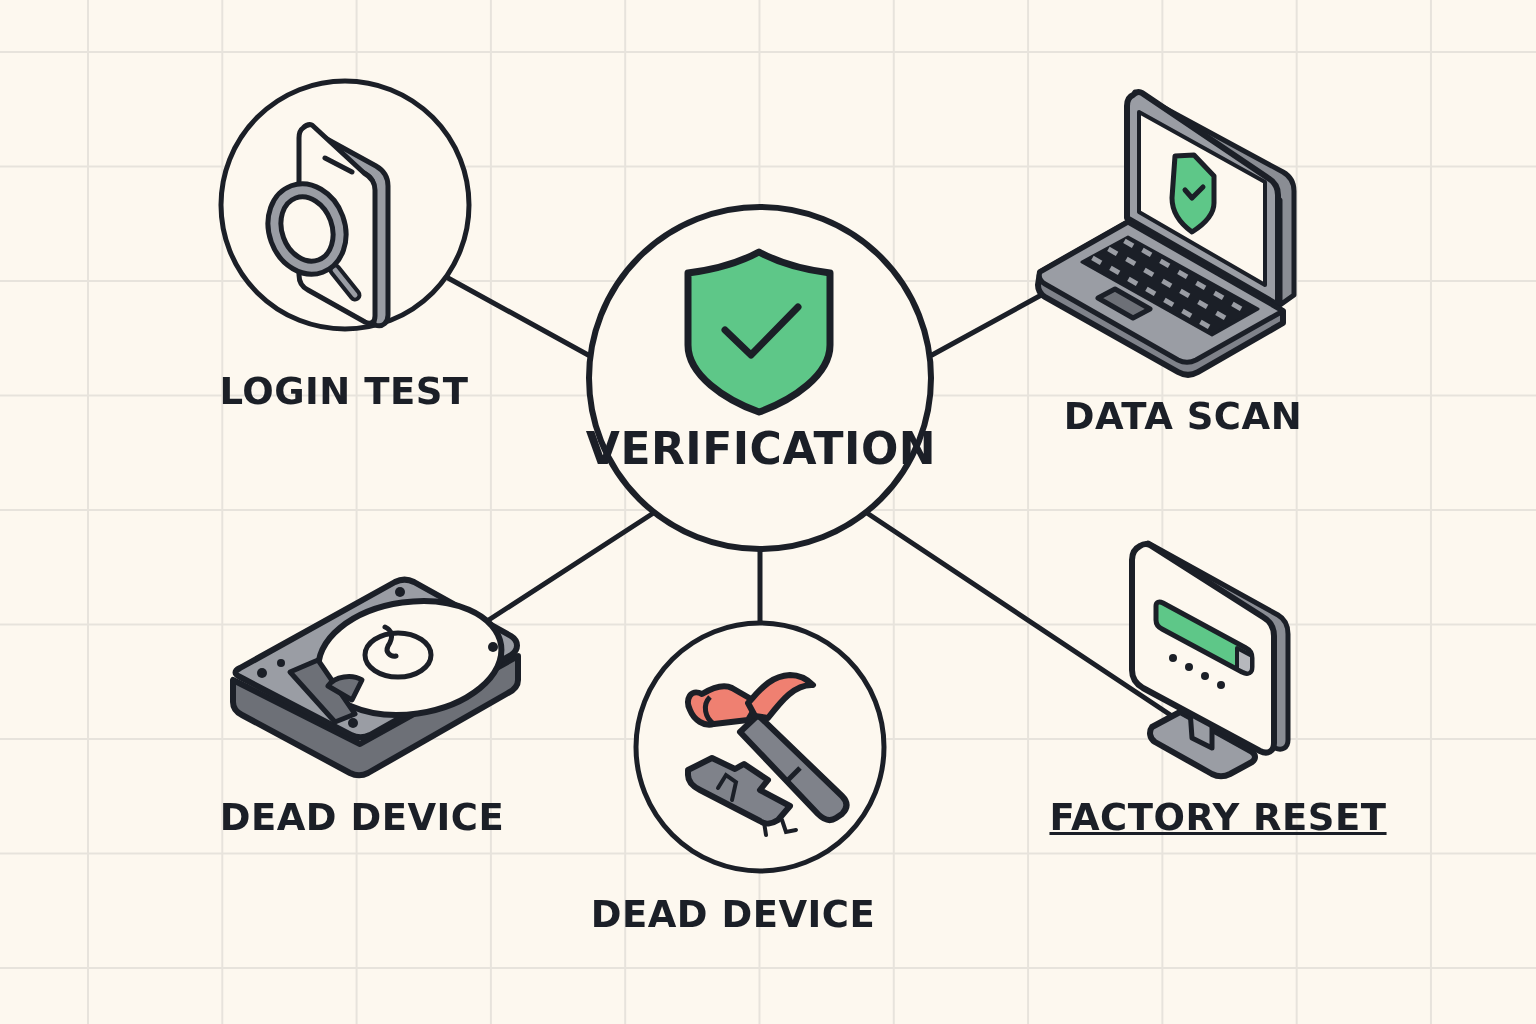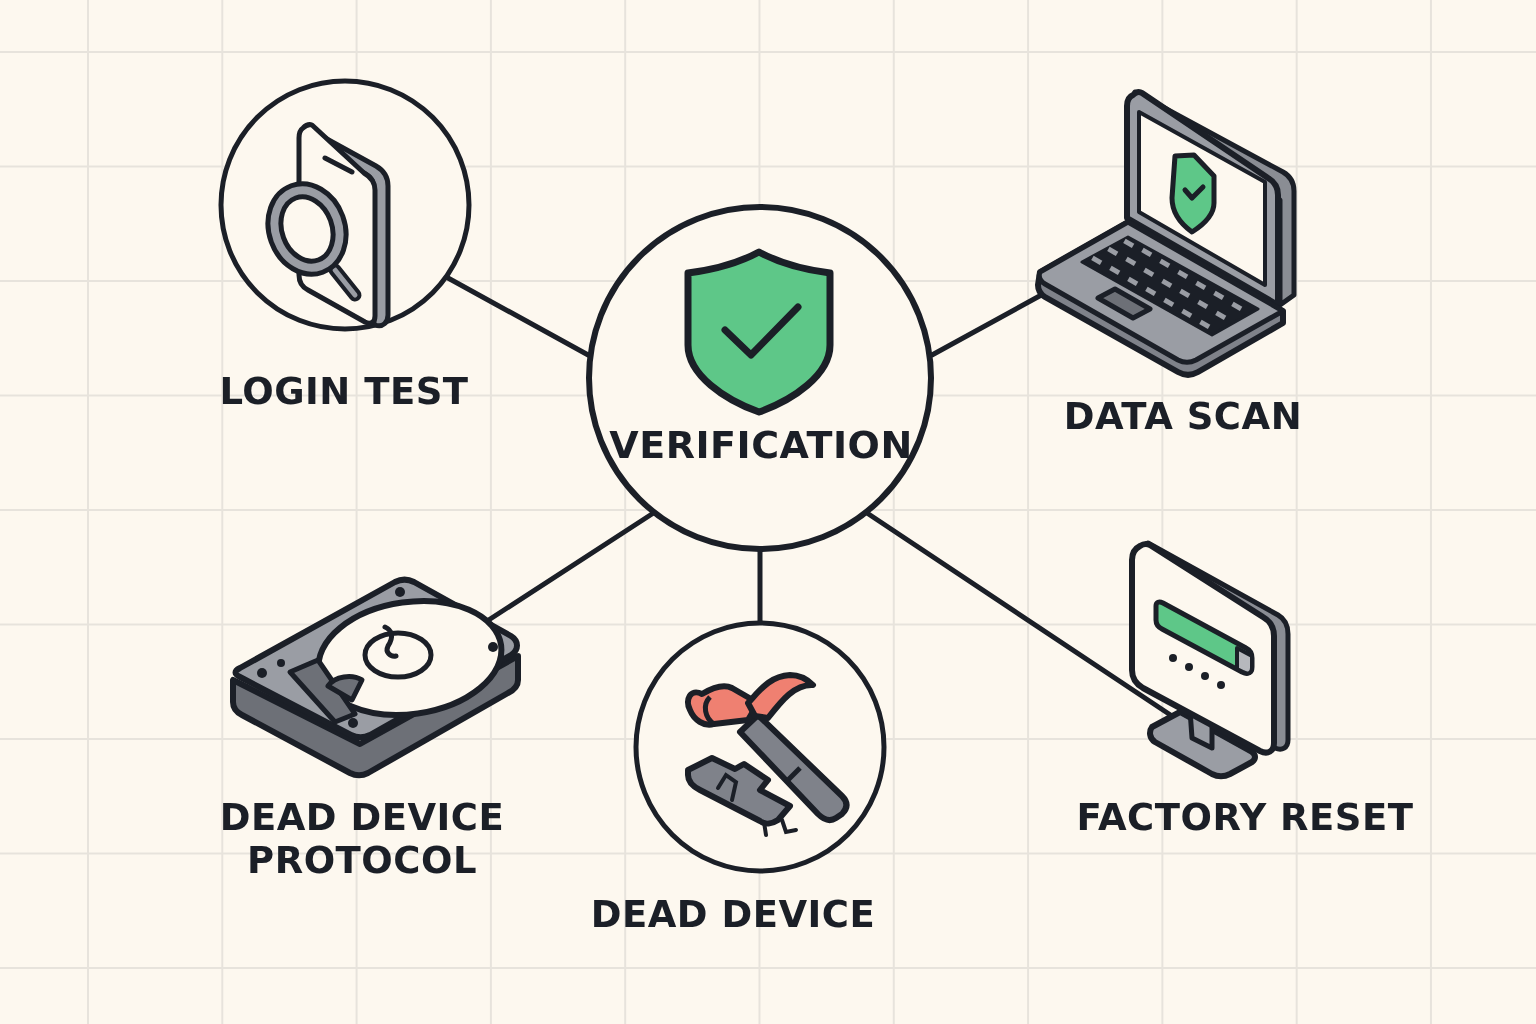--- a/index.html
+++ b/index.html
@@ -32,21 +32,21 @@
       font-family: "DejaVu Sans", "Liberation Sans", sans-serif;
       font-weight: bold;
       color: #1b1f27;
       text-align: center;
       white-space: nowrap;
       line-height: 1.15;
       letter-spacing: 0.5px;
       transform: translateX(-50%);
     }
     .label.big { font-size: 37px; }
-    .label.center-label { font-size: 38px; }
+    .label.center-label { font-size: 44px; }
     .node { cursor: default; }
   </style>
 </head>
 <body>
 
 <div class="canvas">
 
   <svg class="diagram" viewBox="0 0 1536 1024" xmlns="http://www.w3.org/2000/svg">
 
     <g stroke="#1b1f27" stroke-width="5" stroke-linecap="round" fill="none">
@@ -187,20 +187,19 @@
   </svg>
 
   <div class="label center-label" style="left:761px; top:424px;">VERIFICATION</div>
 
   <div class="label big" style="left:344px; top:371px;">LOGIN TEST</div>
 
   <div class="label big" style="left:1183px; top:383px;margin-top:13px;">DATA SCAN</div>
 
   <div class="label big" style="left:362px; top:797px;">
     <div>DEAD DEVICE</div>
-    <div>PROTOCOL</div>
   </div>
 
   <div class="label big" style="left:733px; top:894px;">DEAD DEVICE</div>
 
-  <div class="label big" style="left:1245px; top:797px;">FACTORY RESET</div>
+  <div class="label big" style="left:1218px; top:797px;text-decoration:underline;">FACTORY RESET</div>
 
 </div>
 
 </body></html>

